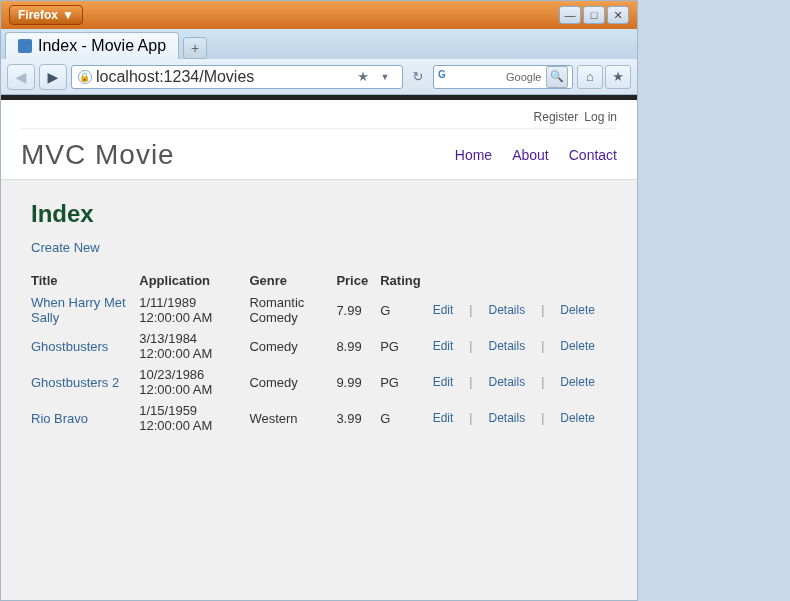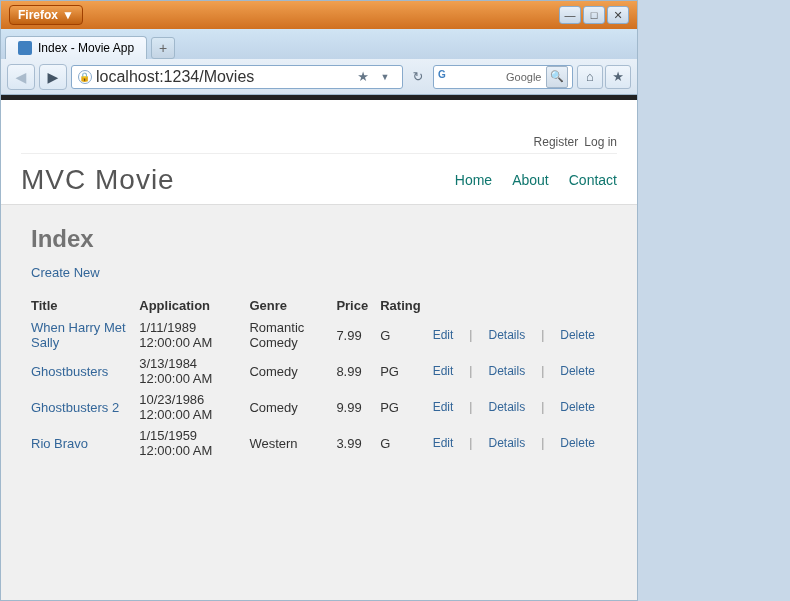--- a/index.html
+++ b/index.html
@@ -7,21 +7,21 @@
 
     
     .browser-frame { width: 638px; height: 601px; background: #dce9f5; border: 1px solid #a0b8cc; display: flex; flex-direction: column; }
 
     .title-bar { background: linear-gradient(to bottom, #f0a050, #d07020); height: 28px; display: flex; align-items: center; padding: 0 8px; gap: 6px; }
     .firefox-btn { background: linear-gradient(to bottom, #f0a050, #c06010); border: 1px solid #a04000; border-radius: 4px; color: white; font-size: 12px; font-weight: bold; padding: 2px 8px; display: flex; align-items: center; gap: 4px; cursor: pointer; }
     .win-controls { margin-left: auto; display: flex; gap: 2px; }
     .win-btn { width: 22px; height: 18px; border: 1px solid #8aaccc; background: linear-gradient(to bottom, #e8f0f8, #c8d8e8); border-radius: 3px; display: flex; align-items: center; justify-content: center; font-size: 11px; cursor: pointer; color: #444; }
 
     .tab-bar { background: linear-gradient(to bottom, #d0e4f4, #c0d4e8); height: 30px; display: flex; align-items: flex-end; padding: 0 4px; }
-    .tab { background: linear-gradient(to bottom, #f5f9ff, #e8f0f8); border: 1px solid #a0b8cc; border-bottom: none; border-radius: 4px 4px 0 0; padding: 4px 12px; font-size: 12px; display: flex; align-items: center; gap: 6px; min-width: 140px; cursor: pointer; }
+    .tab { background: linear-gradient(to bottom, #f5f9ff, #e8f0f8); border: 1px solid #a0b8cc; border-bottom: none; border-radius: 4px 4px 0 0; padding: 4px 12px; font-size: 16px; display: flex; align-items: center; gap: 6px; min-width: 140px; cursor: pointer; }
     .tab .tab-icon { width: 14px; height: 14px; background: #4080c0; border-radius: 2px; display: inline-block; }
     .new-tab-btn { width: 24px; height: 22px; background: linear-gradient(to bottom, #d8e8f4, #c4d4e4); border: 1px solid #a0b8cc; border-radius: 3px; display: flex; align-items: center; justify-content: center; font-size: 14px; cursor: pointer; margin-left: 4px; margin-bottom: 0; color: #666; }
 
     .nav-bar { background: linear-gradient(to bottom, #e8f0f8, #d8e4f0); height: 36px; display: flex; align-items: center; padding: 0 6px; gap: 4px; border-bottom: 1px solid #a0b8cc; }
     .nav-btn { width: 28px; height: 26px; background: linear-gradient(to bottom, #f0f6fc, #dce8f4); border: 1px solid #a8bcd0; border-radius: 4px; display: flex; align-items: center; justify-content: center; cursor: pointer; font-size: 14px; color: #445566; }
     .nav-btn.disabled { color: #aabbcc; }
     .address-bar { flex: 1; height: 24px; border: 1px solid #88aacc; border-radius: 3px; background: white; display: flex; align-items: center; padding: 0 6px; font-size: 12px; color: #333; }
     .address-icon { width: 14px; height: 14px; border-radius: 50%; border: 1px solid #88aacc; display: inline-flex; align-items: center; justify-content: center; font-size: 9px; color: #88aacc; margin-right: 4px; }
     .address-text { flex: 1; font-size: 16px; color: #333; }
     .star-btn, .refresh-btn { width: 22px; height: 22px; display: flex; align-items: center; justify-content: center; font-size: 13px; cursor: pointer; color: #667788; }
@@ -32,28 +32,28 @@
     .toolbar-extra { display: flex; gap: 2px; }
     .toolbar-btn { width: 26px; height: 24px; background: linear-gradient(to bottom, #f0f6fc, #dce8f4); border: 1px solid #a8bcd0; border-radius: 3px; display: flex; align-items: center; justify-content: center; font-size: 13px; cursor: pointer; color: #556677; }
 
     .black-bar { height: 5px; background: #222; }
 
     
     .page-content { flex: 1; background: #f0f0f0; overflow: hidden; display: flex; flex-direction: column; }
 
     .site-header { background: white; padding: 10px 20px 0 20px; border-bottom: 1px solid #ddd; }
     .header-top { display: flex; justify-content: flex-end; gap: 6px; padding-bottom: 4px; border-bottom: 1px solid #eee; margin-bottom: 4px; }
-    .header-link { color: #555; font-size: 12px; text-decoration: none; cursor: pointer; margin-top: 25px; }
+    .header-link { color: #555; font-size: 12px; text-decoration: none; cursor: pointer; }
     .header-main { display: flex; align-items: center; justify-content: space-between; padding: 6px 0 8px 0; }
     .site-title { font-size: 28px; font-weight: 300; color: #555; letter-spacing: 1px; }
     .site-nav { display: flex; gap: 20px; }
-    .nav-link { color: #0f766e; font-size: 14px; text-decoration: none; cursor: pointer; }
+    .nav-link { color: #4c1d95; font-size: 14px; text-decoration: none; cursor: pointer; }
 
     .main-area { padding: 20px 30px; flex: 1; background: #f0f0f0; }
-    .page-heading { font-size: 24px; font-weight: bold; color: #737373; margin-bottom: 12px; }
+    .page-heading { font-size: 24px; font-weight: bold; color: #14532d; margin-bottom: 12px; }
     .create-link { color: #336699; font-size: 13px; text-decoration: none; cursor: pointer; display: inline-block; margin-bottom: 14px; }
 
     table { border-collapse: collapse; width: 100%; }
     th { text-align: left; font-weight: bold; font-size: 13px; color: #333; padding: 4px 12px 4px 0; border-bottom: none; }
     td { padding: 3px 12px 3px 0; font-size: 13px; color: #333; vertical-align: middle; }
     tr:not(:first-child) td { color: #333; }
     .action-links { display: flex; gap: 16px; align-items: center; white-space: nowrap; }
     .action-link { color: #336699; font-size: 12px; text-decoration: none; cursor: pointer; }
     .action-sep { color: #999; font-size: 12px; }
 

